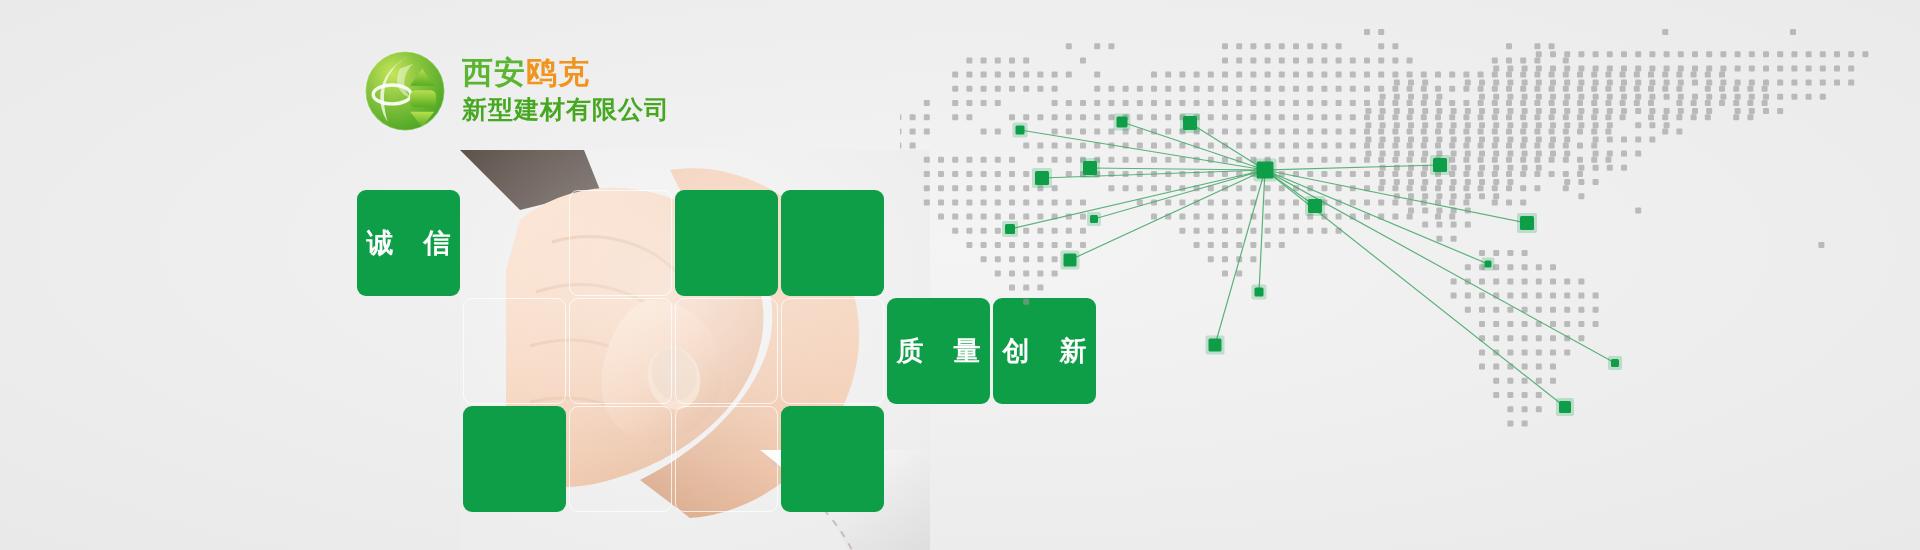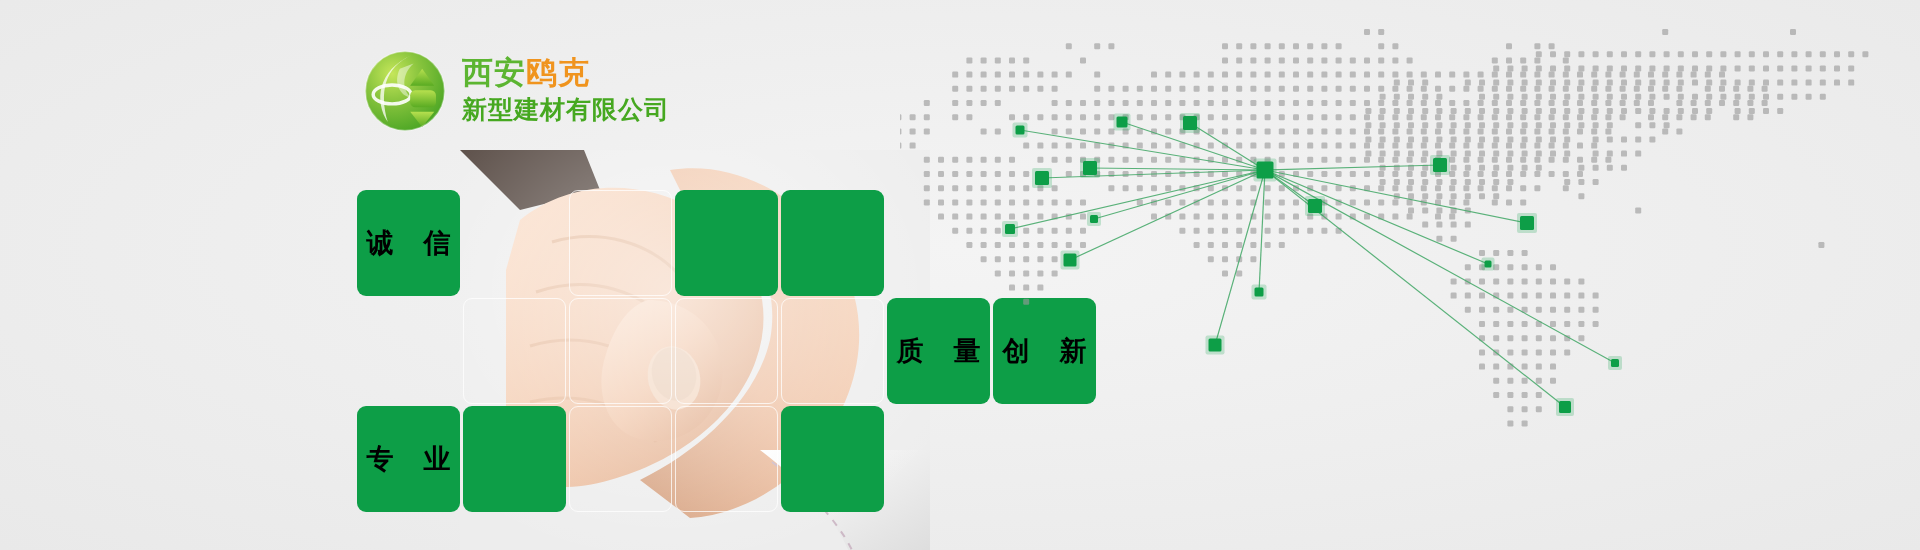--- a/index.html
+++ b/index.html
@@ -79,21 +79,21 @@
   .tile.ghost {
     background: transparent;
     border: 1px solid rgba(255,255,255,0.75);
   }
   .tile .tile-label {
     position: absolute;
     left: 0; right: 0;
     top: 50%;
     transform: translateY(-50%);
     text-align: center;
-    color: #000000;
+    color: #ffffff;
     font-size: 27px;
     font-weight: bold;
     letter-spacing: 7px;
     text-indent: 7px;
   }
 
   
   .map-area {
     position: absolute;
     left: 900px;
@@ -216,23 +216,20 @@
     <div class="tile ghost" style="left:212px; top:108px;"></div>
     <div class="tile ghost" style="left:318px; top:108px;"></div>
     <div class="tile ghost" style="left:424px; top:108px;"></div>
     <div class="tile solid" style="left:636px; top:108px;">
         <span class="tile-label">创 新</span>
       </div>
     <div class="tile solid" style="left:530px; top:108px;">
         <span class="tile-label">质 量</span>
       </div>
 
-    <div class="tile solid" style="left:0px;   top:216px;">
-        <span class="tile-label">专 业</span>
-      </div>
     <div class="tile solid" style="left:106px; top:216px;"></div>
     <div class="tile ghost" style="left:212px; top:216px;"></div>
     <div class="tile ghost" style="left:318px; top:216px;"></div>
     <div class="tile solid" style="left:424px; top:216px;"></div>
   </div>
 
   <div class="map-area">
     <svg class="map-svg" viewBox="0 0 1020 420">
       <g id="map-dots">
           <rect x="464.0" y="19.0" width="6.0" height="6.0" rx="1.2" fill="#9a9a9a" opacity="0.62"></rect>

